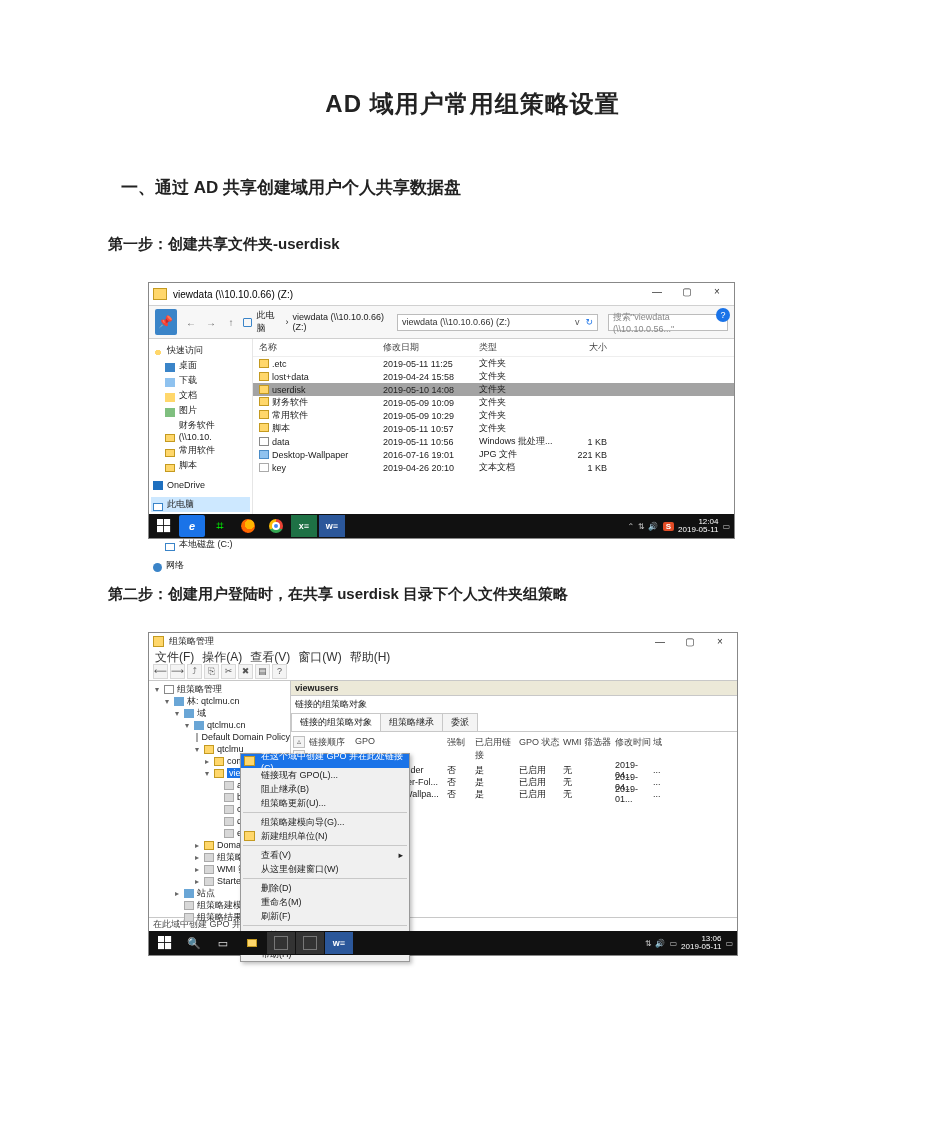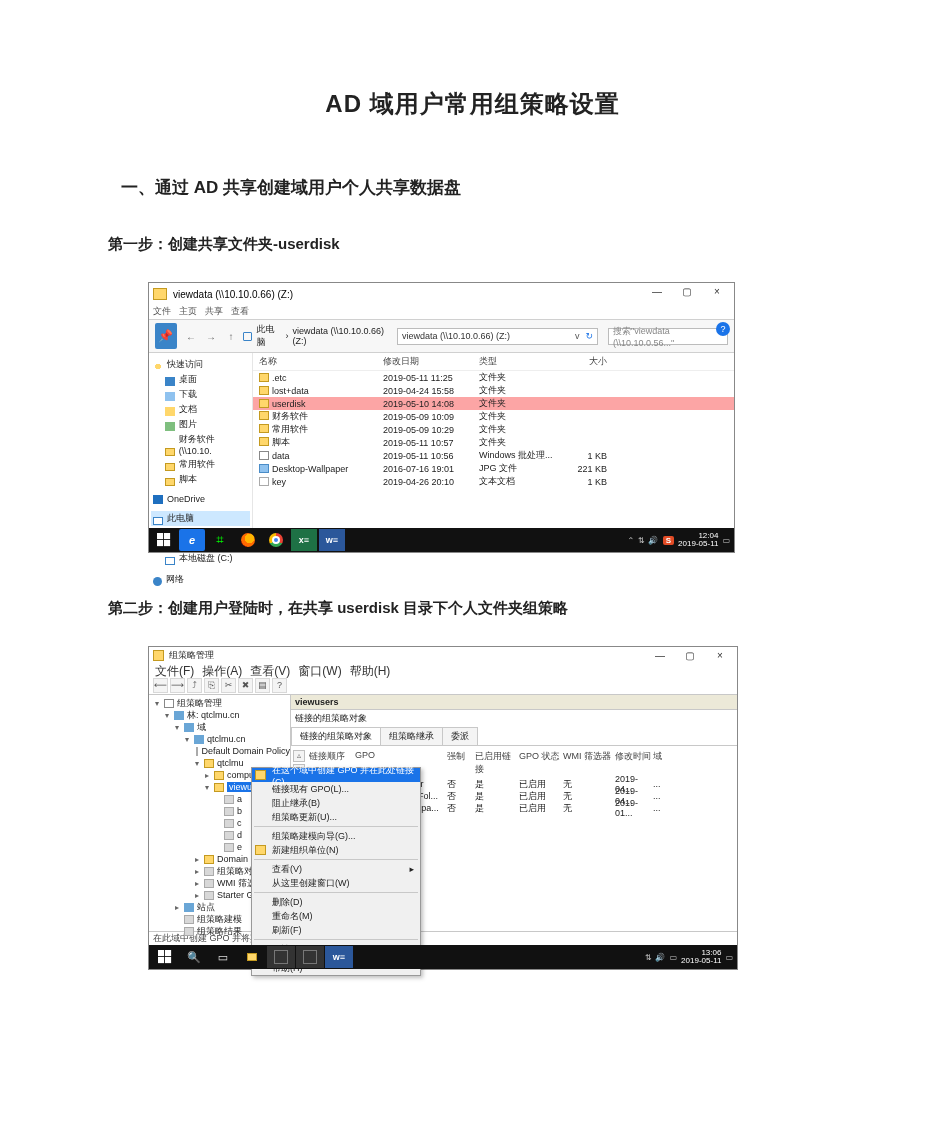--- a/index.html
+++ b/index.html
@@ -48,21 +48,21 @@
     .exp-nav .grp { margin-bottom:6px; }
     .exp-nav .sel { background:#cde8ff; }
 
     .exp-list { flex:1; font-size:9px; }
     .exp-head { display:flex; padding:2px 0 2px 6px; color:#444; border-bottom:1px solid #eee;}
     .col-n { flex:0 0 124px; }
     .col-d { flex:0 0 96px; }
     .col-t { flex:0 0 86px; }
     .col-s { flex:0 0 50px; text-align:right; padding-right:8px;}
     .exp-row { display:flex; padding:0 0 0 6px; height:13px; align-items:center; }
-    .exp-row.sel { background:#fca5a5; }
+    .exp-row.sel { background:#a3a3a3; }
     .fi { width:10px; height:9px; display:inline-block; margin-right:3px; vertical-align:-1px;}
     .fi-folder { background:#ffd76b; border:1px solid #c49a20;}
     .fi-file   { background:#fff; border:1px solid #888;}
     .fi-img    { background:#8fc2ef; border:1px solid #4a8cc7;}
     .fi-txt    { background:#fff; border:1px solid #aaa;}
 
     .taskbar { height:24px; background:#111; display:flex; align-items:center; padding:0 2px; gap:2px; position:relative;}
     .tb-btn { width:26px; height:22px; display:flex; align-items:center; justify-content:center; color:#fff; font-size:11px;}
     .tb-win svg{width:14px;height:14px;}
     .tb-ie  { background:#1a73e8; border-radius:2px;}
@@ -90,21 +90,21 @@
     .tn .ti { width:10px; height:9px; display:inline-block;}
     .ti-root { background:#fff; border:1px solid #888;}
     .ti-forest { background:#6aa6d6;}
     .ti-dom { background:#6aa6d6;}
     .ti-pol { background:#d8d8d8; border:1px solid #aaa;}
     .ti-ou  { background:#ffd76b; border:1px solid #c49a20;}
     .ti-ou-sel { background:#ffd76b; border:1px solid #c49a20;}
     .tn.ind1 { padding-left:14px;} .tn.ind2{padding-left:24px;} .tn.ind3{padding-left:34px;} .tn.ind4{padding-left:44px;} .tn.ind5{padding-left:54px;}
     .tn.sel .lab { background:#1a73e8; color:#fff; padding:0 2px;}
 
-    .ctx-menu { position:absolute; left:102px; top:72px; width:170px; background:#f0f0f0; border:1px solid #999; box-shadow:2px 2px 4px rgba(0,0,0,.25); font-size:9px;}
+    .ctx-menu { position:absolute; left:91px; top:72px; width:170px; background:#f0f0f0; border:1px solid #999; box-shadow:2px 2px 4px rgba(0,0,0,.25); font-size:9px;}
     .ctx-item { height:14px; display:flex; align-items:center; padding:0 6px 0 20px; position:relative;}
     .ctx-item.hi { background:#1a73e8; color:#fff;}
     .ctx-sep { height:1px; background:#c8c8c8; margin:2px 2px;}
     .ctx-item .mi-ico { position:absolute; left:3px; width:11px; height:10px;}
     .mi-new { background:#ffd76b; border:1px solid #c49a20;}
 
     .mmc-right { flex:1; font-size:9px; display:flex; flex-direction:column;}
     .scope-hdr { background:#ece9d8; padding:2px 4px; font-weight:bold; border-bottom:1px solid #c8c8c8;}
     .scope-tabs { display:flex; border-bottom:1px solid #c8c8c8;}
     .scope-tab { padding:2px 8px; border:1px solid #c8c8c8; border-bottom:none; background:#f4f4f4; margin-right:-1px;}
@@ -138,26 +138,20 @@
   <div class="shot shot1">
 
     <div class="win-titlebar">
       <span class="folder-ico"></span>
       <span class="ttl">viewdata (\\10.10.0.66) (Z:)</span>
       <div class="win-btns">
         <span class="wb">—</span>
         <span class="wb">▢</span>
         <span class="wb close">×</span>
       </div>
-    </div>
-    <div class="ribbon-tabs">
-      <span>文件</span>
-      <span>主页</span>
-      <span>共享</span>
-      <span>查看</span>
     </div>
 
     <div class="ribbon-bar">
       <span class="pin-sq">📌</span>
       <span class="nav-arrow">←</span>
       <span class="nav-arrow">→</span>
       <span class="nav-arrow">↑</span>
       <span class="nav-path">
         <span class="pc-ico"></span>
         <span>此电脑</span>

